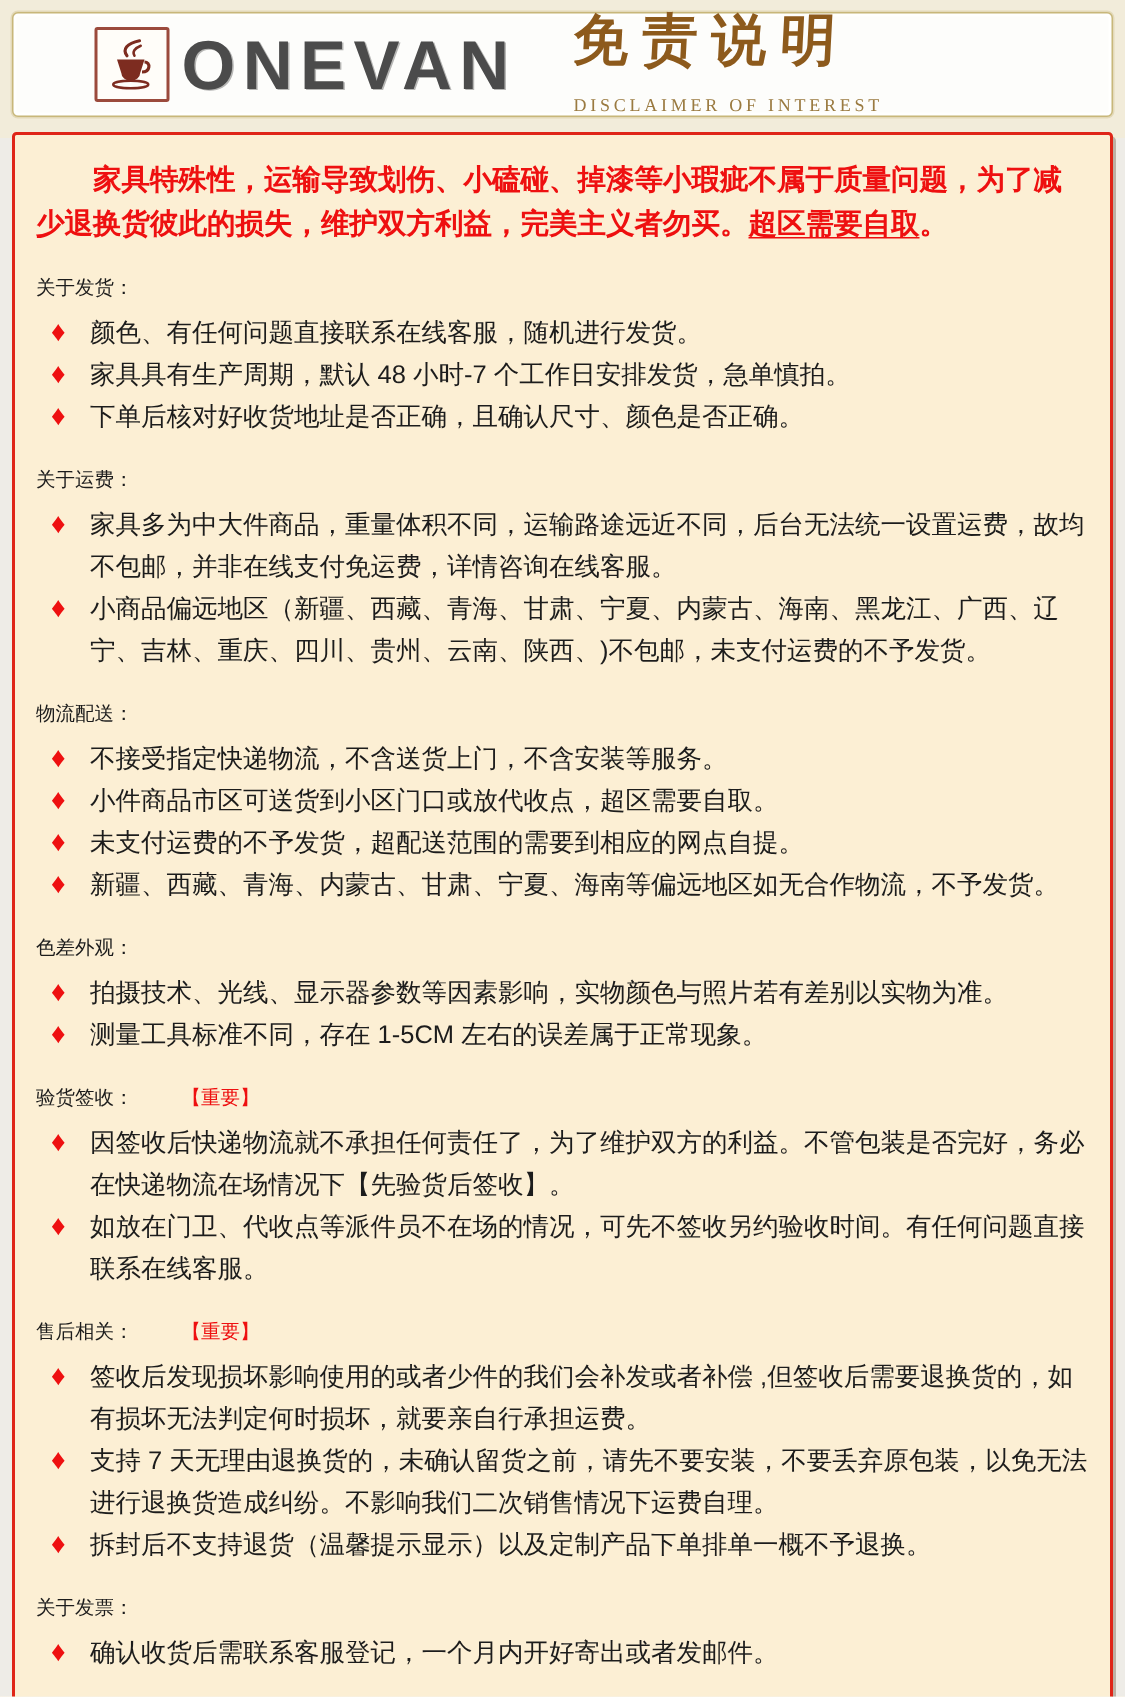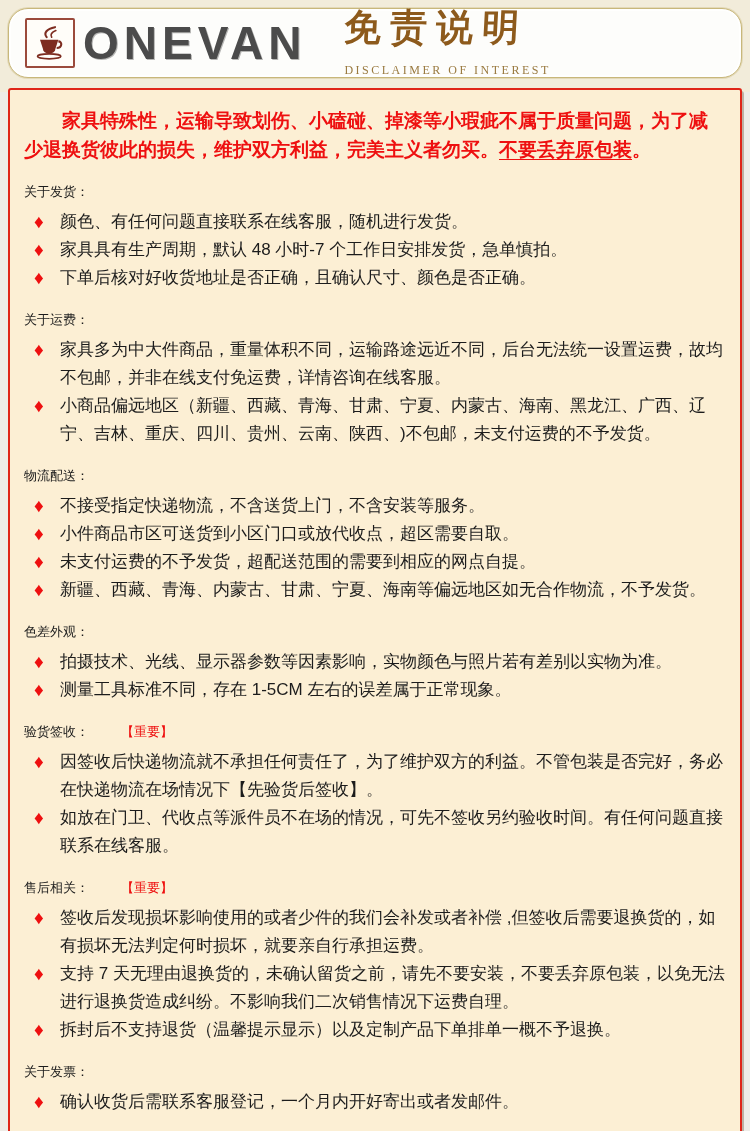--- a/index.html
+++ b/index.html
@@ -20,23 +20,23 @@
     font-family:"Liberation Sans","DejaVu Sans",sans-serif;
     background:
       radial-gradient(circle at 20% 10%, rgba(205,190,150,.14) 0 14px, transparent 15px),
       radial-gradient(circle at 80% 40%, rgba(205,190,150,.12) 0 18px, transparent 19px),
       linear-gradient(#f2ecda 0 92px,#eeece7 92px 100%);
   }
   .header-box{
     margin:8px;height:70px;
     background:#fdfdfb;
     border:1px solid var(--border-gold);
-    border-radius:20px;
+    border-radius:4px;
     box-shadow:0 0 0 2px rgba(255,255,255,.8) inset, 0 0 0 1px rgba(200,183,122,.35);
-    display:flex;align-items:center;
+    display:flex;align-items:center;padding-left:38px;
   }
   .logo-wrap{display:flex;align-items:center;margin-left:16px;}
   .logo-icon{
     width:50px;height:50px;flex:0 0 50px;
     border:2px solid #9b4a3c;border-radius:2px;
     display:flex;align-items:center;justify-content:center;
     background:#fffdf9;
   }
   .brand-text{
     font-size:46px;font-weight:900;color:var(--brand-gray);
@@ -99,21 +99,21 @@
       </span>
       <span class="brand-text">ONEVAN</span>
     </div>
     <div class="title-wrap">
       <div class="cn-title">免责说明</div>
       <div class="en-subtitle">DISCLAIMER OF INTEREST</div>
     </div>
   </header>
 
   <main class="content-box">
-    <p class="notice"><span>家具特殊性，运输导致划伤、小磕碰、掉漆等小瑕疵不属于质量问题，为了减少退换货彼此的损失，维护双方利益，完美主义者勿买。</span><span class="u">不要丢弃原包装</span><span>。</span></p>
+    <p class="notice"><span>家具特殊性，运输导致划伤、小磕碰、掉漆等小瑕疵不属于质量问题，为了减少退换货彼此的损失，维护双方利益，完美主义者勿买。</span><span class="u">超区需要自取</span><span>。</span></p>
     <div id="sections">
         <section class="section">
           <h2 class="sec-heading">关于发货：</h2>
           <div class="bullet">
             <span class="diamond">♦</span>
             <span class="bullet-text">颜色、有任何问题直接联系在线客服，随机进行发货。</span>
           </div>
           <div class="bullet">
             <span class="diamond">♦</span>
             <span class="bullet-text">家具具有生产周期，默认 48 小时-7 个工作日安排发货，急单慎拍。</span>

